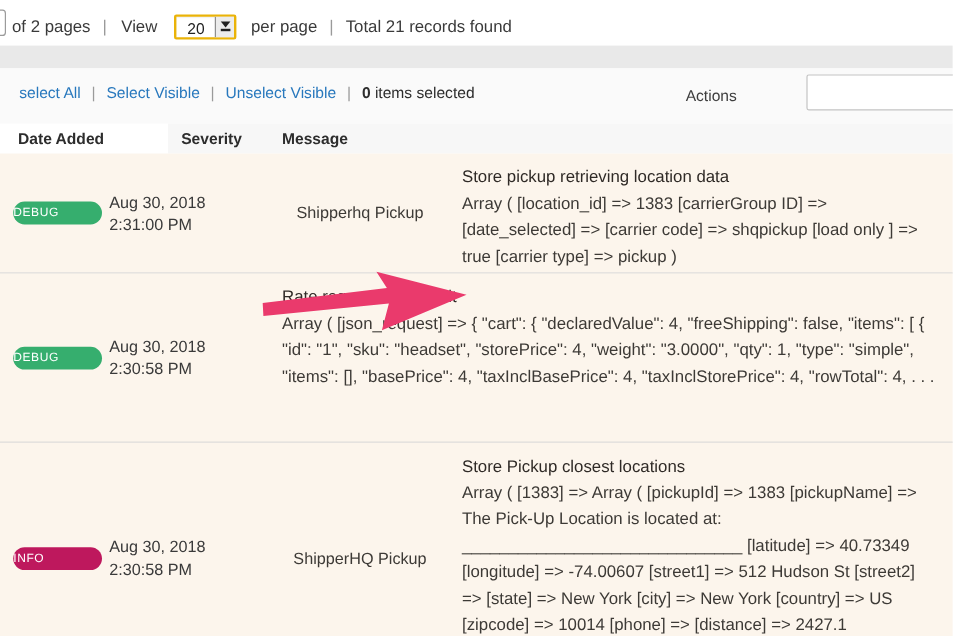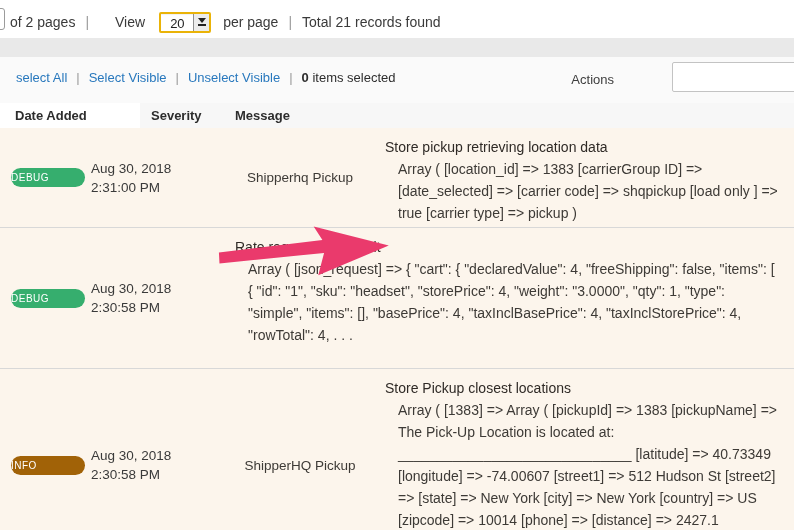--- a/index.html
+++ b/index.html
@@ -14,21 +14,21 @@
     position:absolute; top:0; left:0; right:0; height:44px;
     display:flex; align-items:center; font-size:14px; color:#3a3a3a;
   }
   .page-input {
     position:absolute; left:-16px; top:8px; width:21px; height:22px;
     border:1px solid #9b9b9b; border-radius:3px; background:#fff;
   }
   .pager .txt { white-space:nowrap; }
   .pager .sep { color:#9a9a9a; margin:0 10px; }
   .of-pages { margin-left:10px; }
-  .view-label { margin-left:16px; }
+  .view-label { margin-left:2px; }
   .mini-select {
     margin-left:14px; width:52px; height:21px; border:2px solid #eab308;
     border-radius:2px; background:#fff; display:flex; align-items:stretch;
     cursor:default; box-shadow:inset 0 1px 1px rgba(0,0,0,.06);
   }
   .mini-select .val { flex:1; font-size:13px; padding:2px 0 0 9px; color:#222; }
   .mini-select .btn {
     width:16px; background:#ececec; border-left:1px solid #8f8f8f;
     display:flex; flex-direction:column; align-items:center; justify-content:center;
   }
@@ -65,29 +65,29 @@
 
   .grid-body { position:absolute; top:128px; left:0; right:0; bottom:0; }
   .grid-row { display:flex; background:#fcf5ec; border-bottom:1px solid #d8d8d8; cursor:pointer; }
   .grid-row:last-child { border-bottom:none; }
   .cell { font-size:13.5px; color:#3d3a36; }
   .cell.c-sev { width:85px; display:flex; align-items:center; padding-left:11px; }
   .cell.c-date { width:140px; display:flex; flex-direction:column; justify-content:center; padding-left:6px; line-height:19px; color:#3a3a3a; }
   .cell.c-ext { width:150px; display:flex; align-items:center; justify-content:center; text-align:center; }
   .cell.c-msg { flex:1; padding:8px 14px 8px 10px; font-size:14px; line-height:22px; overflow-wrap:break-word; }
   .msg-title { font-weight:normal; color:#2f2a26; }
-  .msg-body { color:#3d3a36;margin-left:13px; }
+  .msg-body { color:#3d3a36; }
 
   .badge {
     display:inline-block; padding:4px 0; width:84px; text-align:left;
     border-radius:11px; color:#fff; font-size:10px; font-weight:normal;
     letter-spacing:.5px;
   }
   .badge-debug { background:#36ae6e; }
-  .badge-info  { background:#a16207; }
+  .badge-info  { background:#be185d; }
 
   
   .annotation-arrow {
     position:absolute; left:211px; top:222px; width:185px; height:60px;
     transform:rotate(-3deg); pointer-events:none; z-index:5;
   }
 </style>
 </head>
 <body>
 

